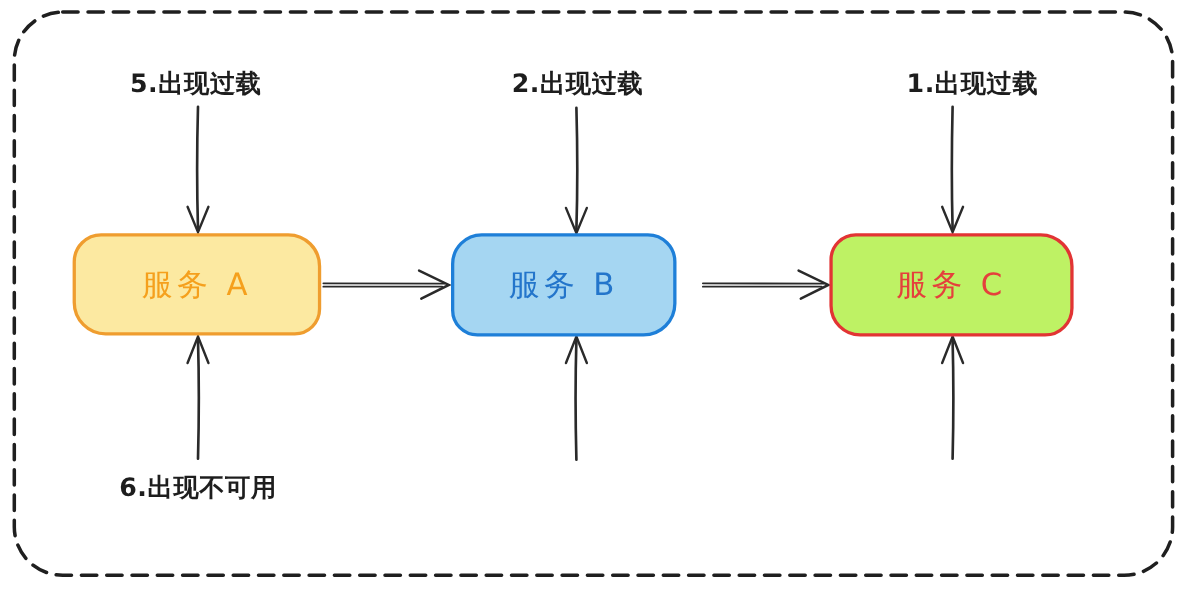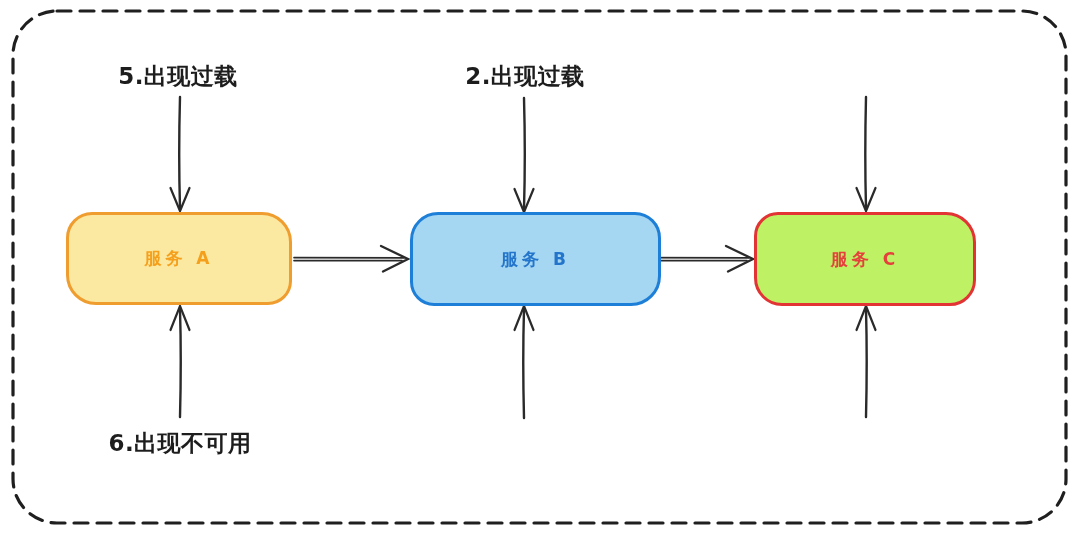--- a/index.html
+++ b/index.html
@@ -21,35 +21,35 @@
     top: 0;
     width: 1080px;
     height: 537px;
   }
   .node {
     position: absolute;
     box-sizing: border-box;
     display: flex;
     align-items: center;
     justify-content: center;
-    font-size: 17px;
-    font-weight: 700;
+    font-size: 28px;
+    font-weight: 400;
     letter-spacing: 4px;
     border-style: solid;
     border-width: 3.5px;
   }
   .node-a {
     left: 66px; top: 212px; width: 226px; height: 93px;
     background: #FCE9A1;
     border-color: #EF9D2F;
     color: #F5A01D;
     border-radius: 26px 30px 24px 30px;
   }
   .node-b {
-    left: 410px; top: 212px; width: 251px; height: 94px;
+    left: 410px; top: 212px; width: 205px; height: 94px;
     background: #A5D6F2;
     border-color: #1E7FD8;
     color: #2375CB;
     border-radius: 28px 26px 30px 24px;
   }
   .node-c {
     left: 754px; top: 212px; width: 222px; height: 94px;
     background: #bef264;
     border-color: #E23434;
     color: #E5403C;
@@ -125,16 +125,17 @@
   </div>
   <div class="node node-b">
     <span>服务 B</span>
   </div>
   <div class="node node-c">
     <span>服务 C</span>
   </div>
 
   <div class="ann ann-top ann-x-a">5.出现过载</div>
   <div class="ann ann-top ann-x-b">2.出现过载</div>
+  <div class="ann ann-top ann-x-c">1.出现过载</div>
 
   <div class="ann ann-bottom ann-x-a2">6.出现不可用</div>
 
 </div>
 
 </body></html>

